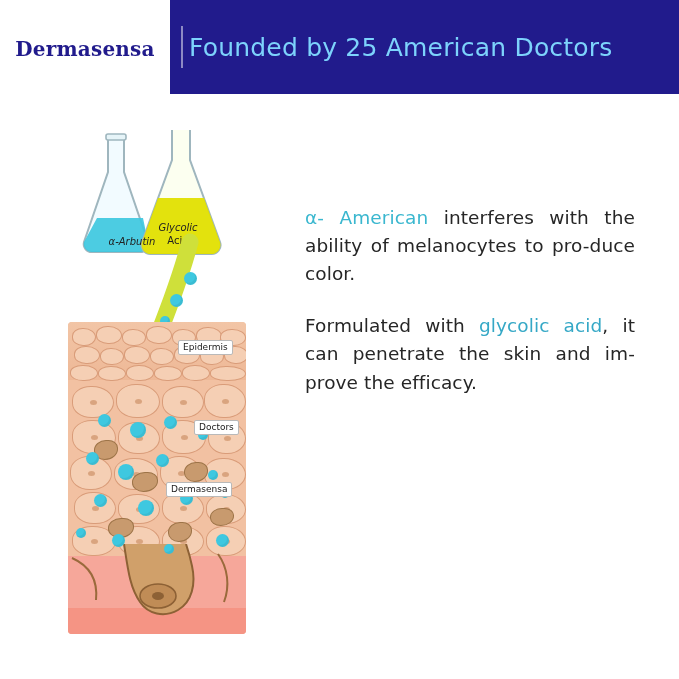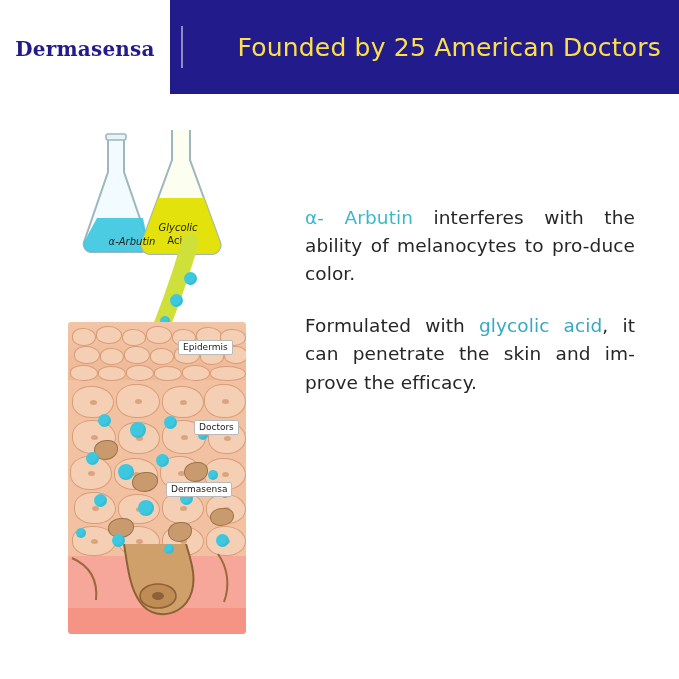--- a/index.html
+++ b/index.html
@@ -61,25 +61,26 @@
   }
   .header-divider {
     width: 2px;
     height: 42px;
     background: #8d8ac4;
     margin-left: 11px;
     flex: 0 0 auto;
   }
   .header-title {
     flex: 1 1 auto;
-    text-align: right;
-    color: #fde047;
+    text-align: left;
+    color: #7dd3fc;
     font-size: 25px;
     letter-spacing: 0.2px;
     padding-right: 18px;
+    padding-left: 6px;
     white-space: nowrap;
   }
 
   
   .illustration {
     position: absolute;
     left: 68px;
     top: 124px;
     width: 192px;
     height: 510px;
@@ -312,17 +313,17 @@
       <div class="dot" style="left:148px; top:212px;"></div>
       <div class="dot sm" style="left:8px; top:206px;"></div>
 
       <div class="label-tag" style="left:110px; top:18px;">Epidermis</div>
       <div class="label-tag" style="left:126px; top:98px;">Doctors</div>
       <div class="label-tag" style="left:98px; top:160px;">Dermasensa</div>
     </div>
   </div>
 
   <div class="text-col">
-    <p class="para"><span class="hl-teal">α- Arbutin</span><span> interferes with the ability of melanocytes to pro-duce color.</span></p>
+    <p class="para"><span class="hl-teal">α- American</span><span> interferes with the ability of melanocytes to pro-duce color.</span></p>
     <p class="para"><span>Formulated with </span><span class="hl-blue">glycolic acid</span><span>, it can penetrate the skin and im-prove the efficacy.</span></p>
   </div>
 
 </div>
 
 </body></html>

